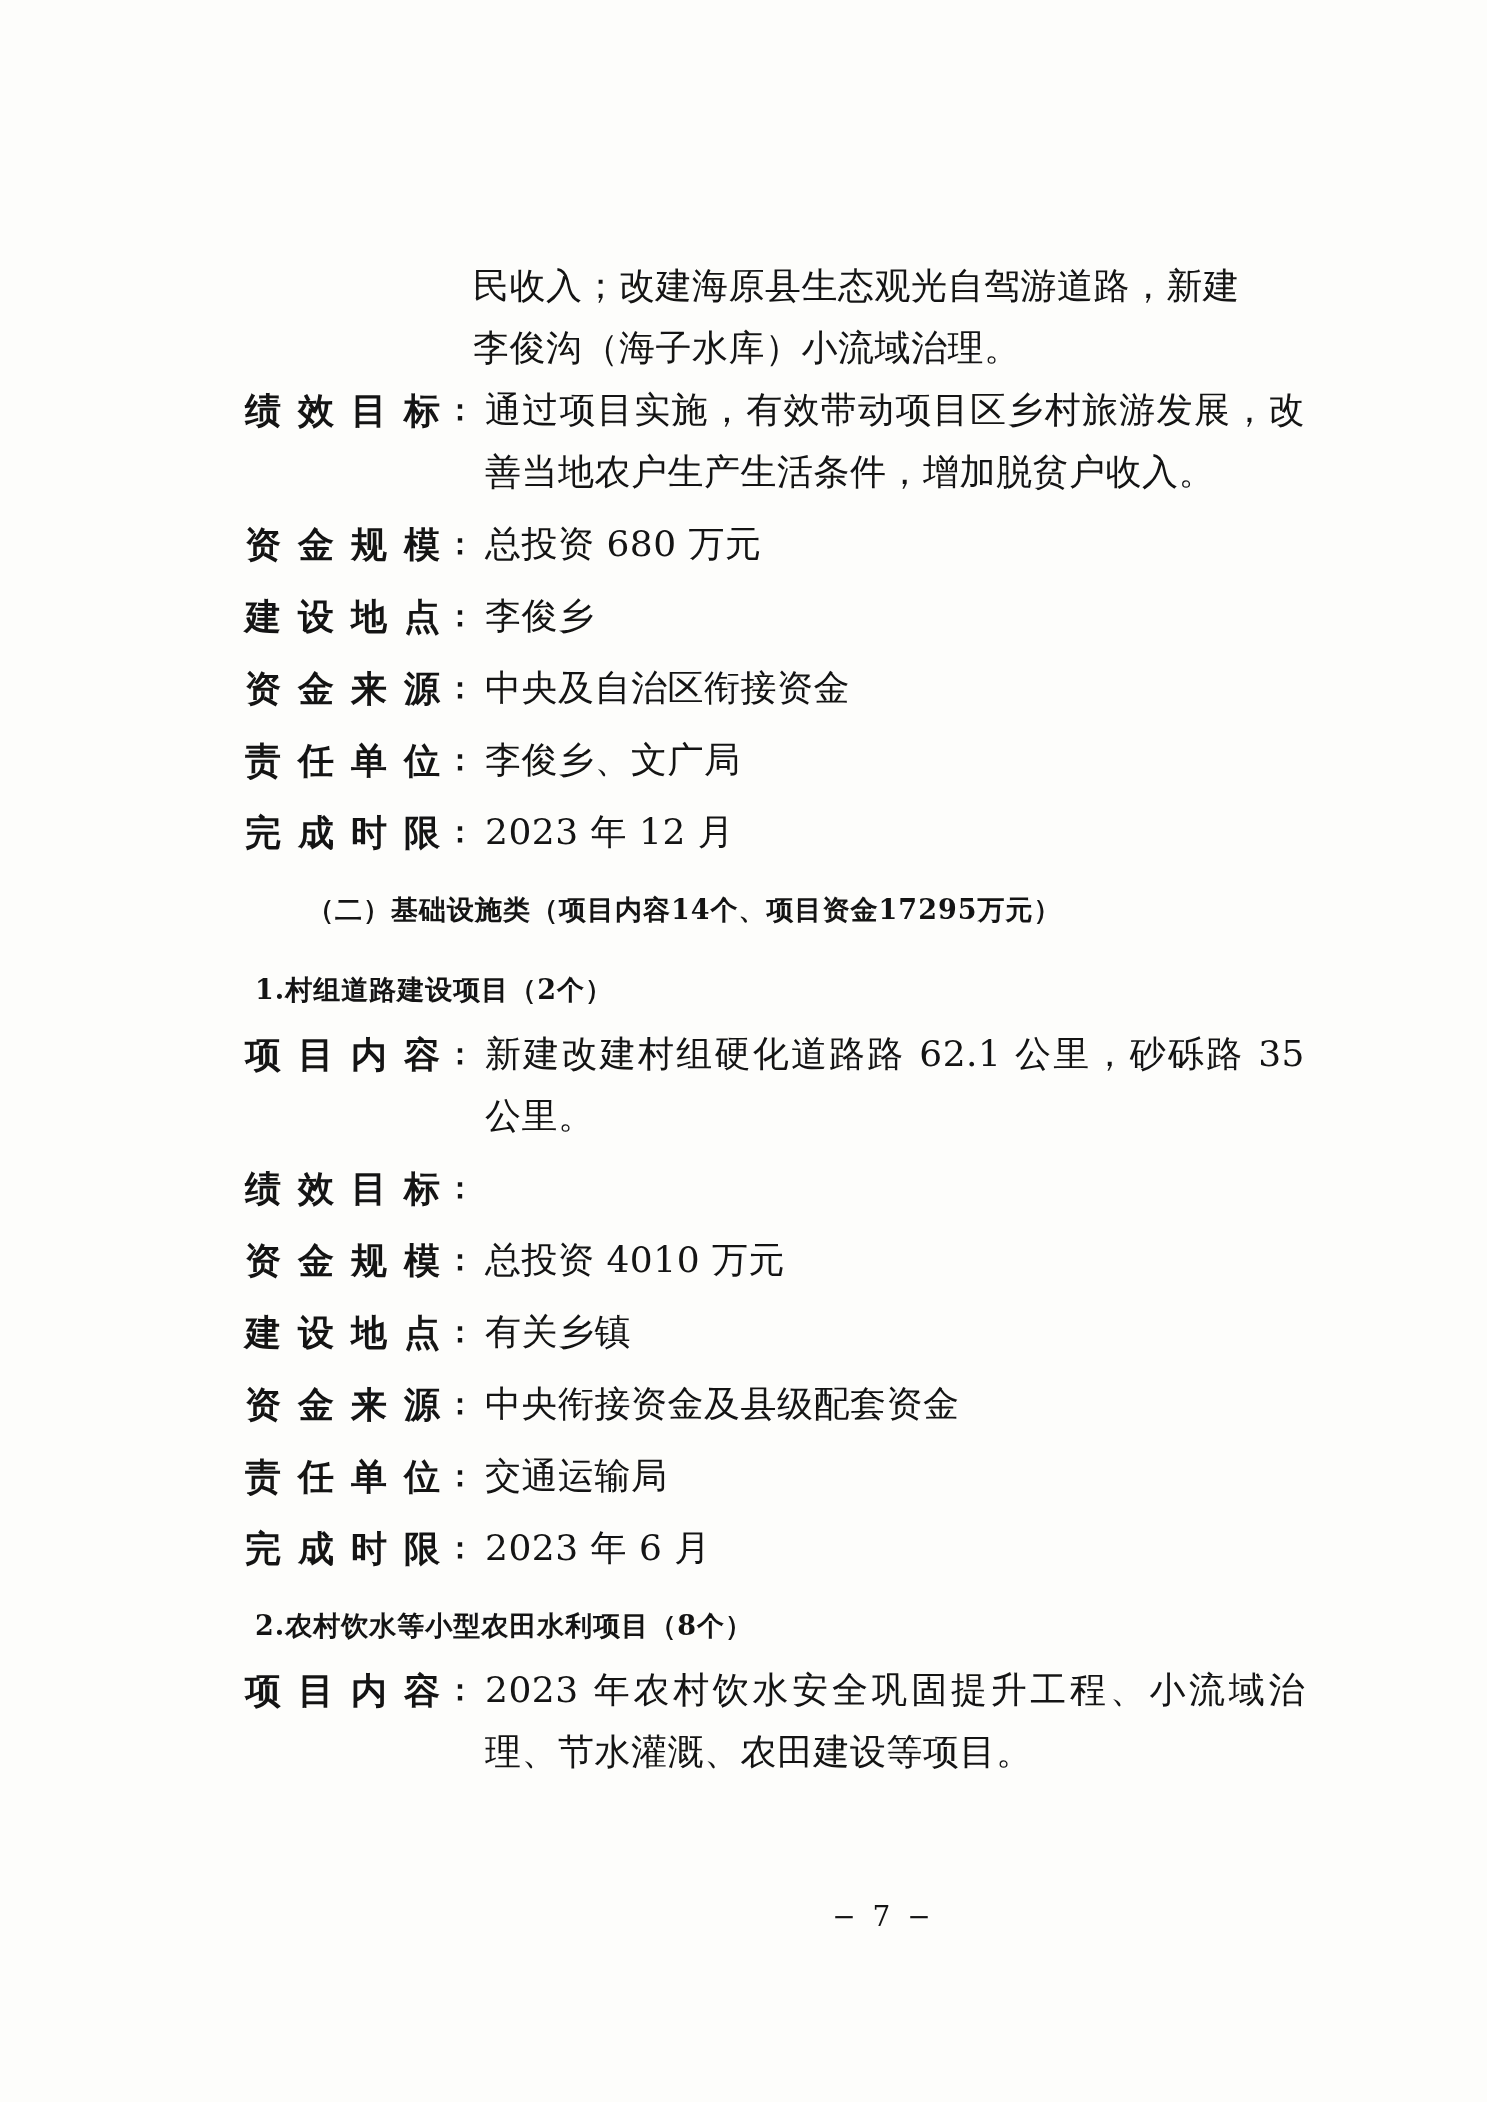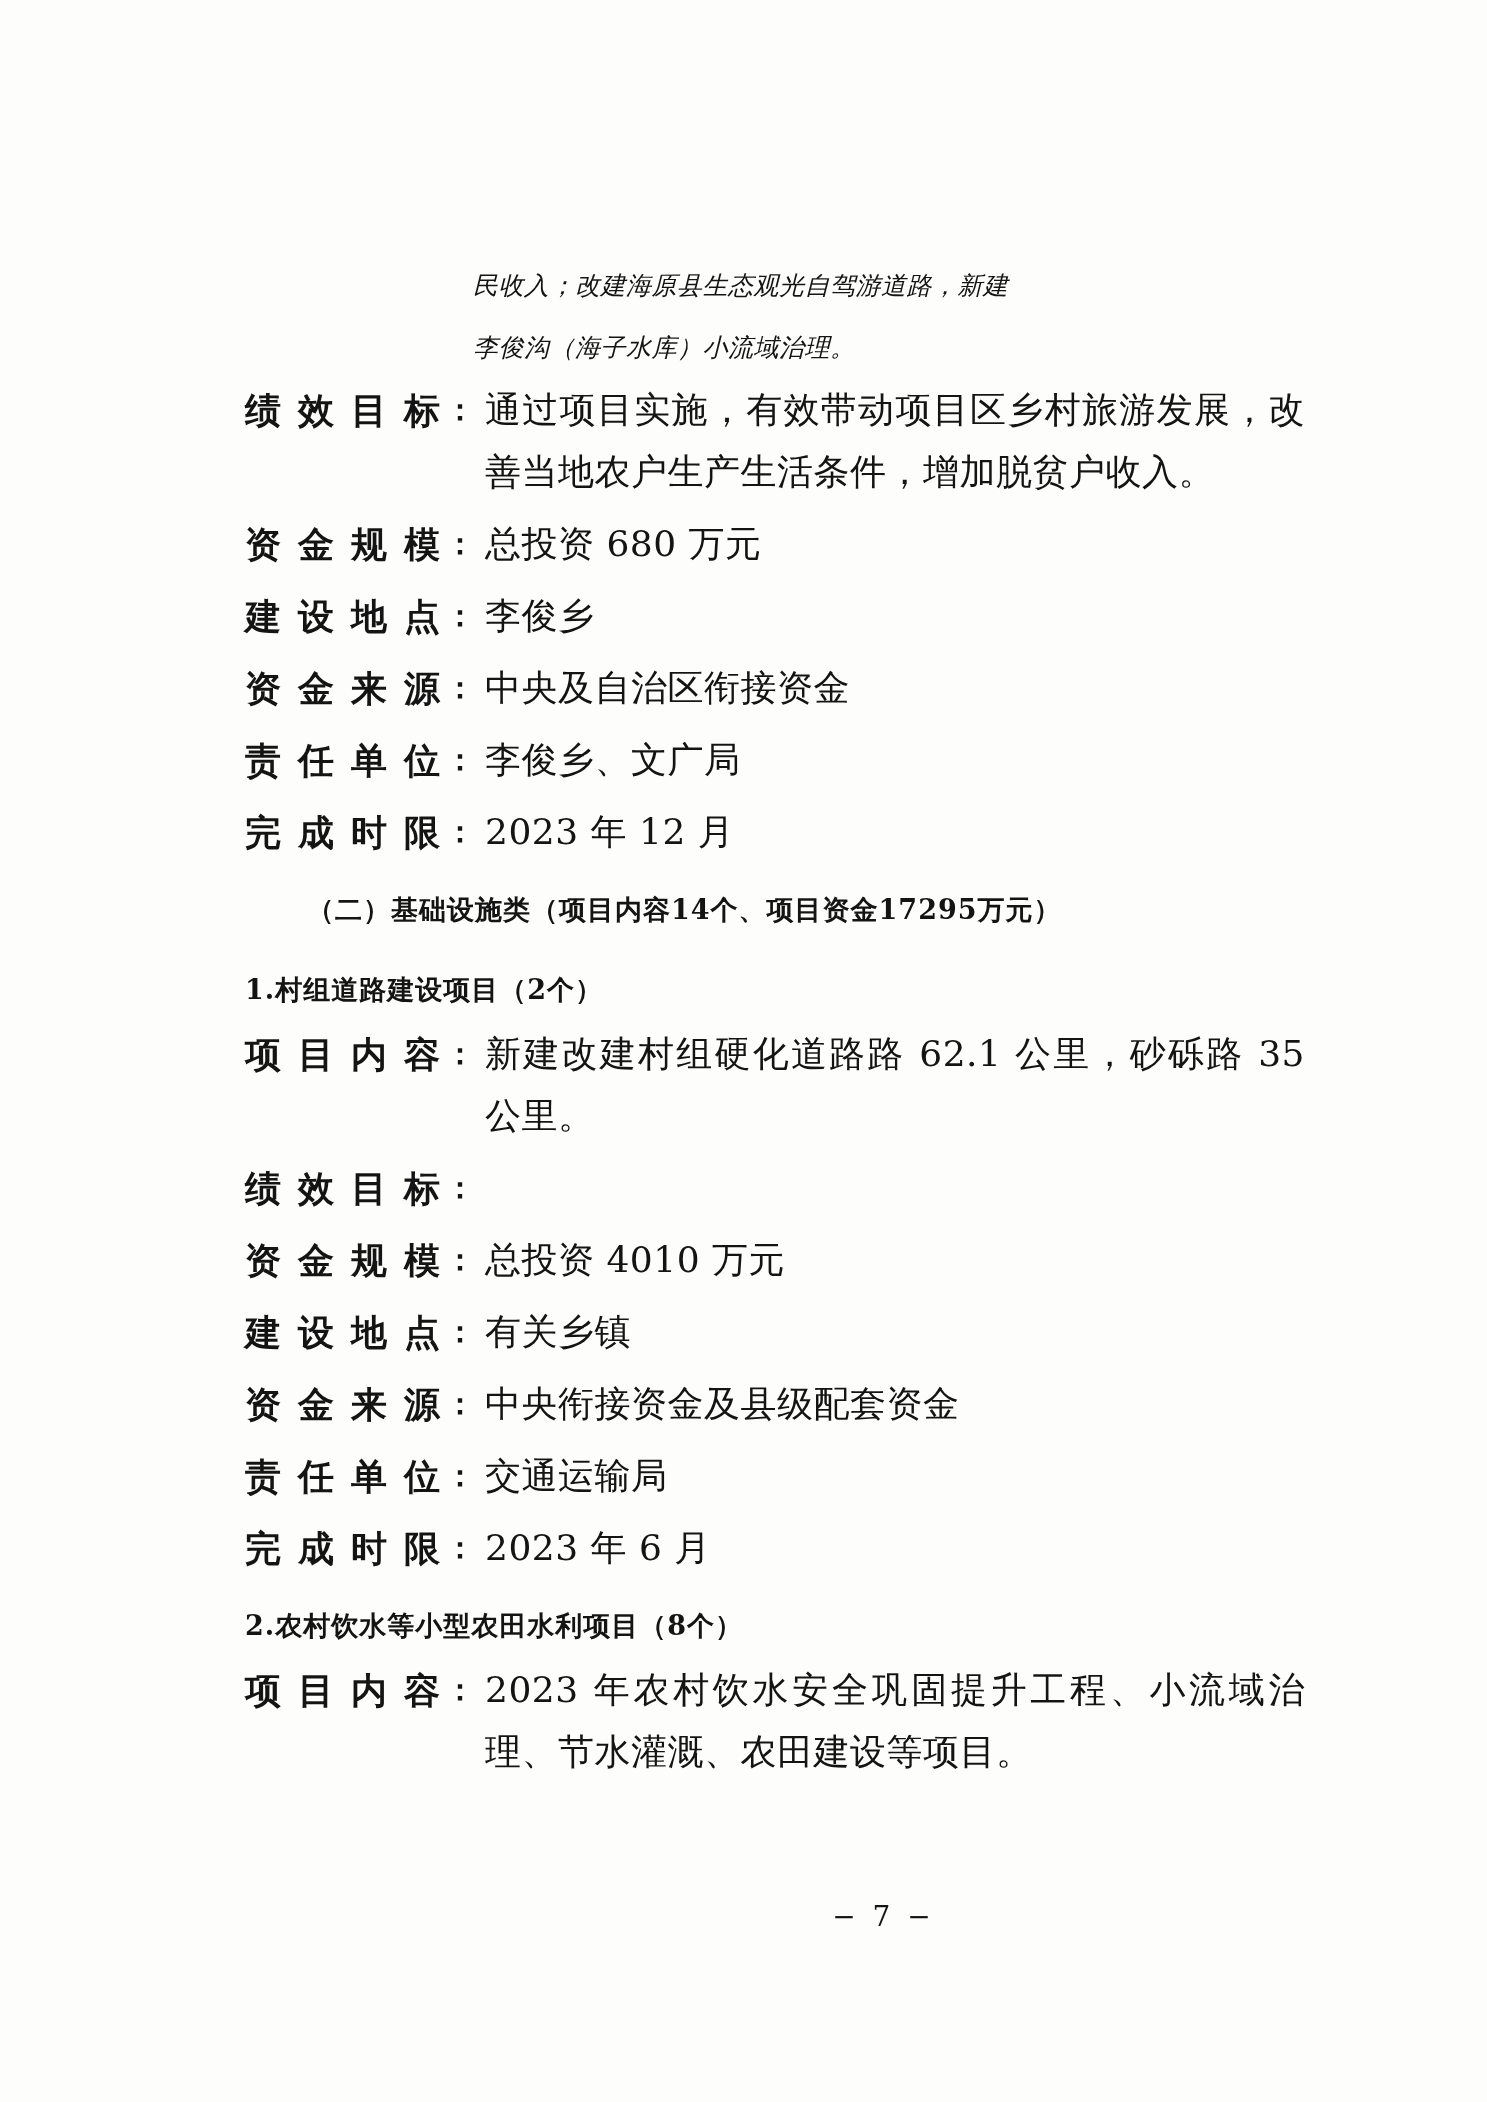--- a/index.html
+++ b/index.html
@@ -57,41 +57,40 @@
     flex: 1 1 auto;
     font-size: 36px;
     line-height: 62px;
     letter-spacing: 0.5px;
     padding-left: 10px;
     text-align: justify;
   }
 
   
   .cont {
-    font-size: 25px;
+    font-size: 36px;
     line-height: 62px;
     letter-spacing: 0.5px;
     margin-left: 218px;
     padding-left: 10px;
-    font-style: italic;
   }
 
   .heading {
     font-weight: bold;
     font-size: 27px;
     line-height: 66px;
     letter-spacing: 1px;
     margin-top: 14px;
   }
   .heading.indent {
     text-indent: 62px;
   }
   .heading.sub {
     text-indent: 0px;
-    margin-left: 0px;
+    margin-left: 10px;
   }
 
   .footer {
     position: absolute;
     left: 0;
     top: 1900px;
     width: 1487px;
     text-align: center;
     font-size: 28px;
     letter-spacing: 4px;

